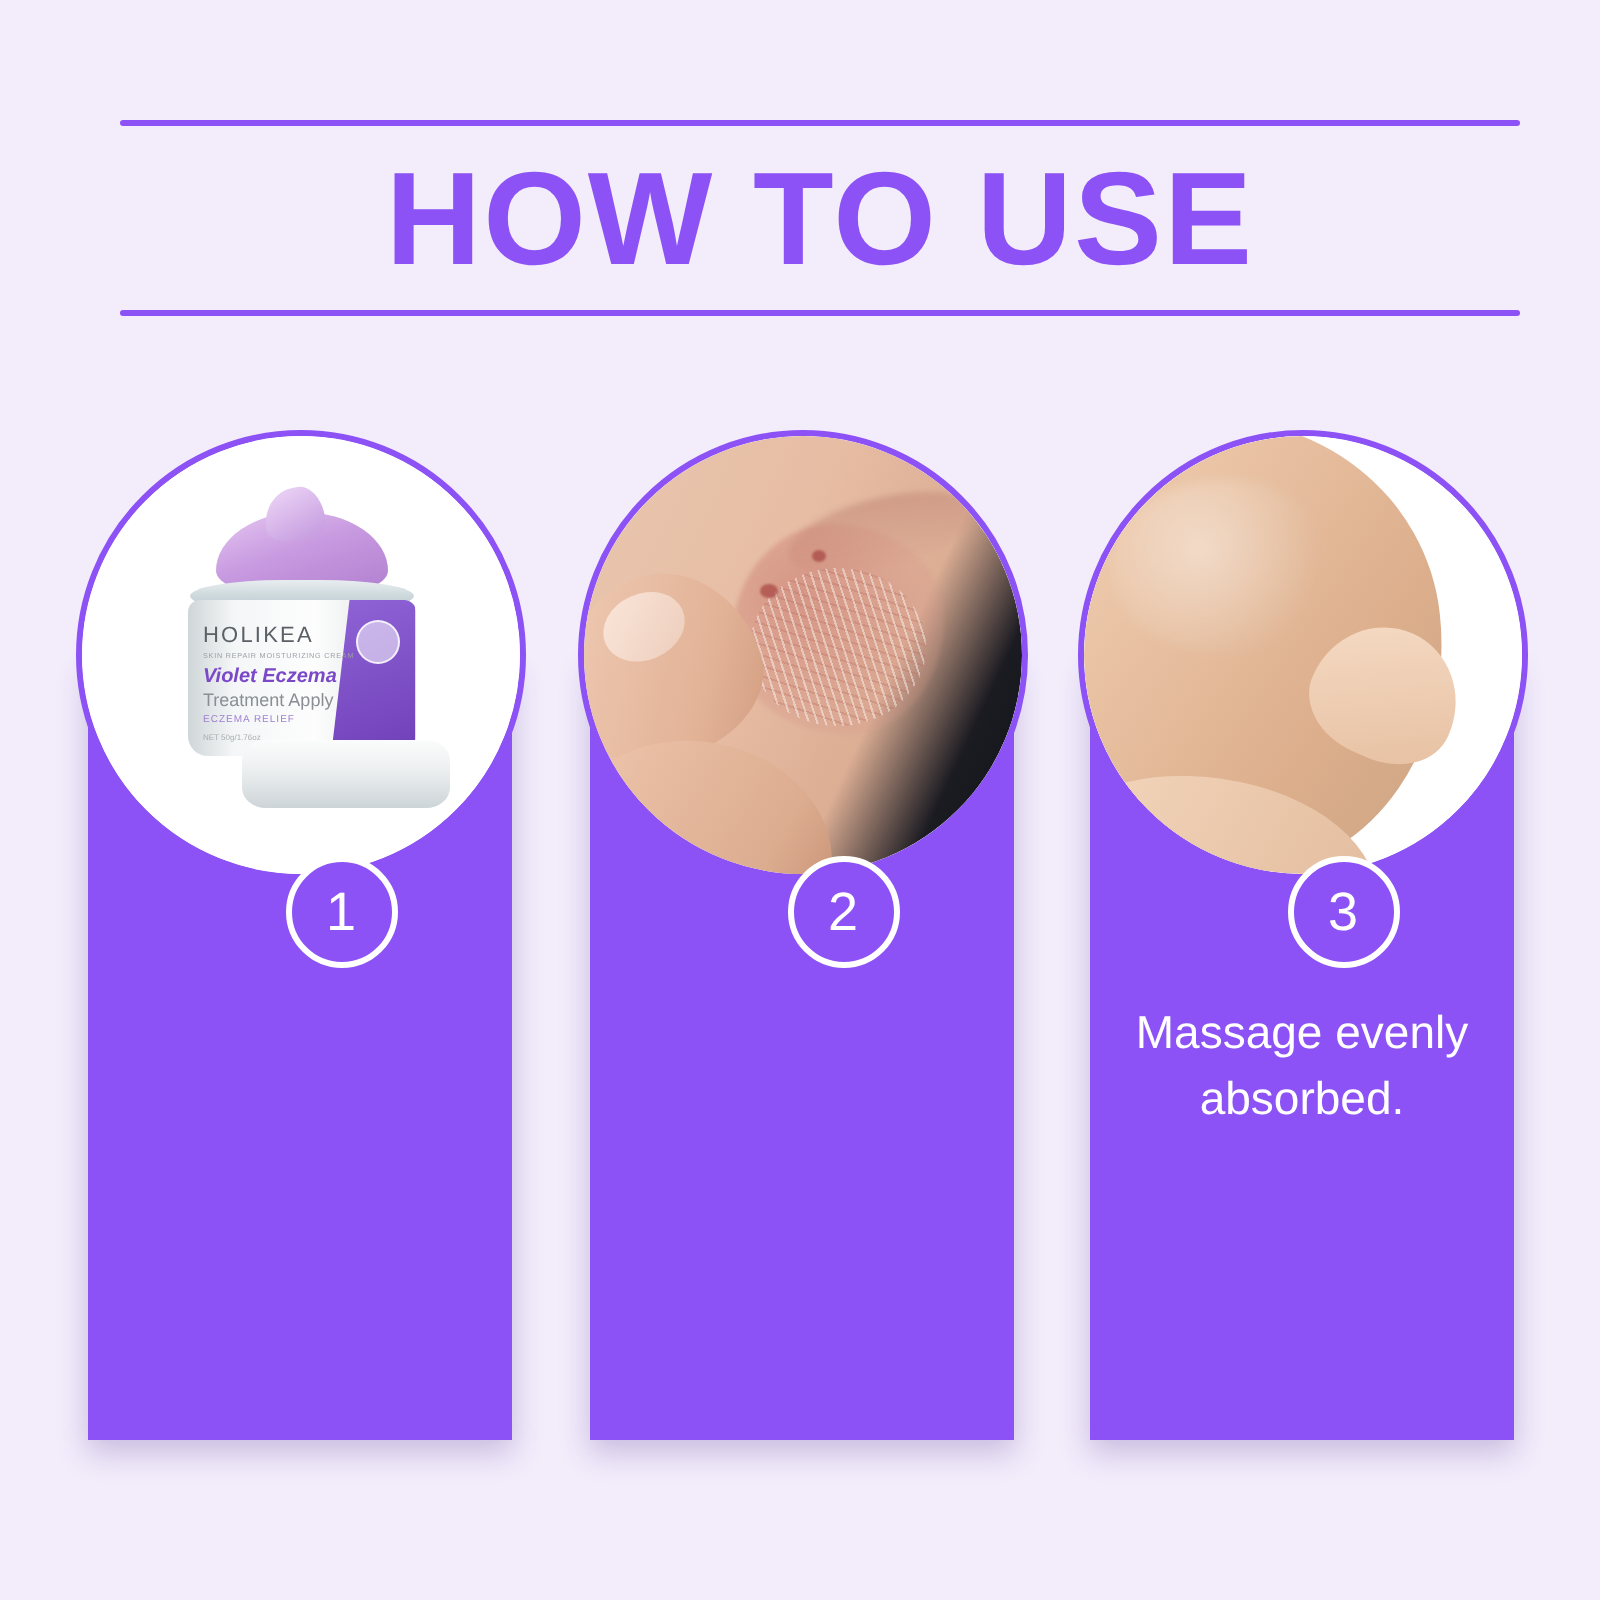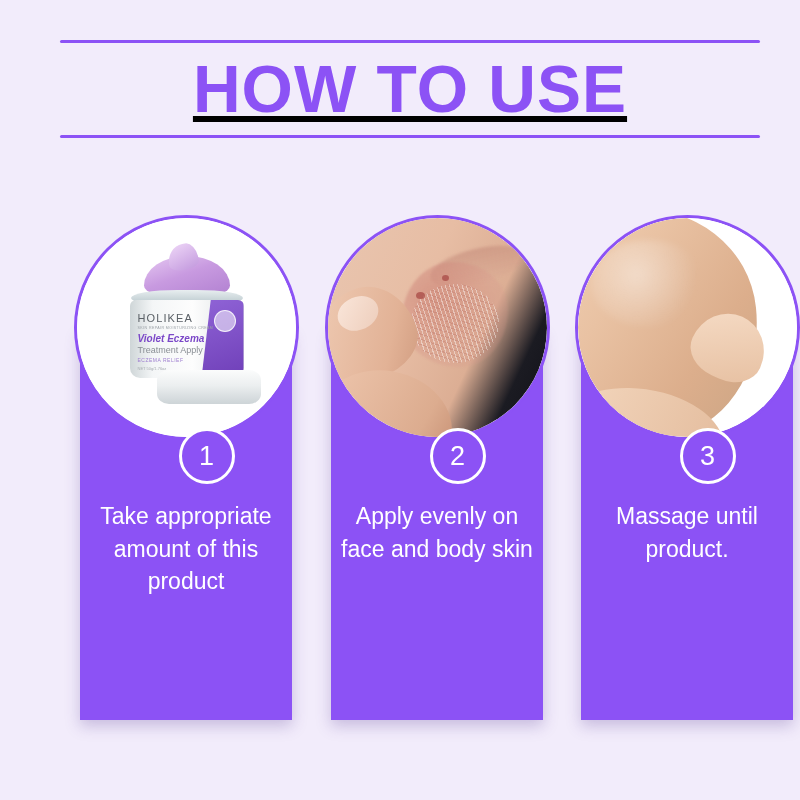--- a/index.html
+++ b/index.html
@@ -13,23 +13,22 @@
   body {
     background: #f2ecfb;
     font-family: "Liberation Sans", sans-serif;
     position: relative;
   }
 
   
   .title-block {
     position: absolute;
     left: 60px;
-    top: 40px;
+    top: 60px;
     width: 700px;
-    text-decoration: underline;
   }
   .rule {
     width: 100%;
     height: 3px;
     background: #8c52f5;
     border-radius: 2px;
   }
   .title-text {
     text-align: center;
     font-size: 66px;
@@ -48,21 +47,20 @@
     top: 210px;
     width: 800px;
     height: 540px;
   }
 
   .step {
     position: absolute;
     top: 0;
     width: 253px;
     height: 540px;
-    margin-left: 36px;
   }
   .step-1 { left: 44px; }
   .step-2 { left: 295px; }
   .step-3 { left: 545px; }
 
   
   .card {
     position: absolute;
     left: 0;
     top: 120px;
@@ -362,21 +360,20 @@
             <div class="jar-name2">Treatment Apply</div>
             <div class="jar-relief">ECZEMA RELIEF</div>
             <div class="jar-net">NET 50g/1.76oz</div>
           </div>
           <div class="jar-lid"></div>
         </div>
       </div>
     </div>
 
     <div class="badge">1</div>
-    <div class="caption">Take appropriate amount of this product</div>
   </div>
 
   <div class="step step-2">
     <div class="card"></div>
 
     <div class="photo-ring">
       <div class="photo-inner">
         <div class="eczema-scene">
           <div class="eyelid"></div>
           <div class="eczema-patch"></div>
@@ -385,34 +382,33 @@
           <div class="eczema-spot sp2"></div>
           <div class="eczema-spot sp3"></div>
           <div class="thumb"></div>
           <div class="nail"></div>
           <div class="finger-lower"></div>
         </div>
       </div>
     </div>
 
     <div class="badge">2</div>
-    <div class="caption">Apply evenly on face and body skin</div>
   </div>
 
   <div class="step step-3">
     <div class="card"></div>
 
     <div class="photo-ring">
       <div class="photo-inner">
         <div class="skin-scene">
           <div class="skin-arm"></div>
           <div class="skin-sheen"></div>
           <div class="skin-hand"></div>
           <div class="skin-lower"></div>
         </div>
       </div>
     </div>
 
     <div class="badge">3</div>
-    <div class="caption">Massage until product.</div>
+    <div class="caption">Massage evenly absorbed.</div>
   </div>
 
 </div>
 
 </body></html>

